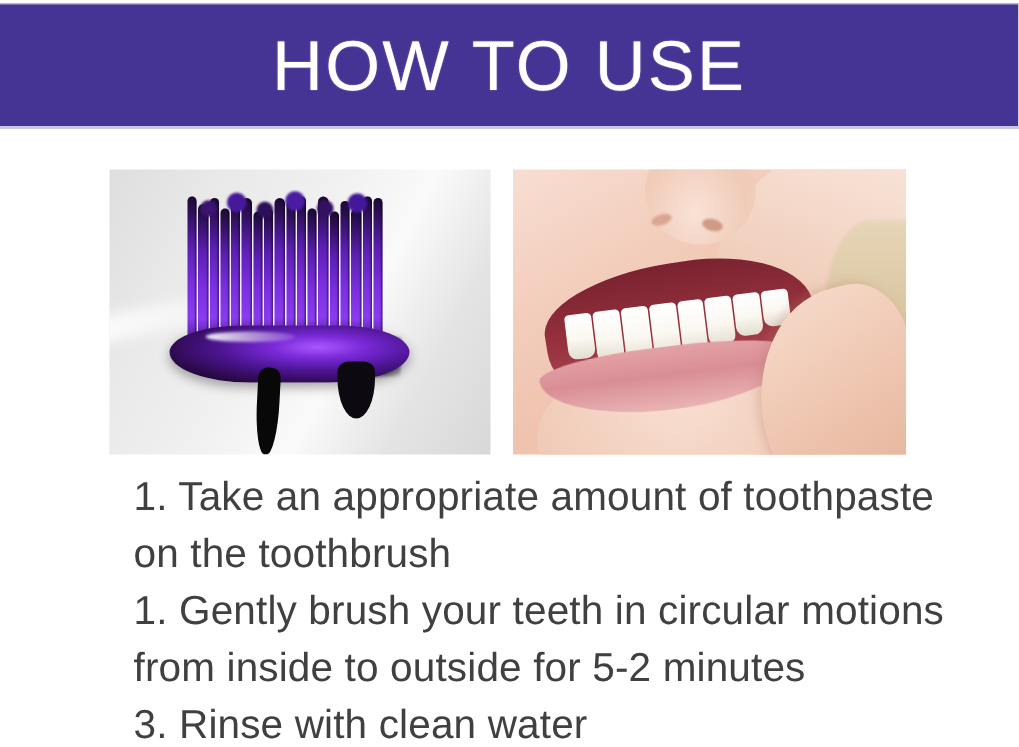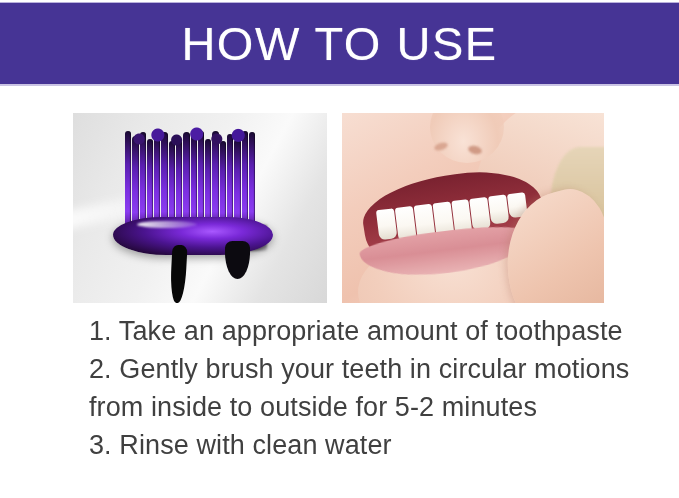--- a/index.html
+++ b/index.html
@@ -363,16 +363,17 @@
       </div>
     </div>
     <div class="smile-lip-lower"></div>
     <div class="smile-hand"></div>
   </div>
 
 </div>
 
 <div class="steps">
   <div class="step-line">1. Take an appropriate amount of toothpaste</div>
-  <div class="step-line">2. Gently brush your teeth in circular motions</div>
+  <div class="step-line">on the toothbrush</div>
+  <div class="step-line">1. Gently brush your teeth in circular motions</div>
   <div class="step-line">from inside to outside for 5-2 minutes</div>
   <div class="step-line">3. Rinse with clean water</div>
 </div>
 
 </body></html>

